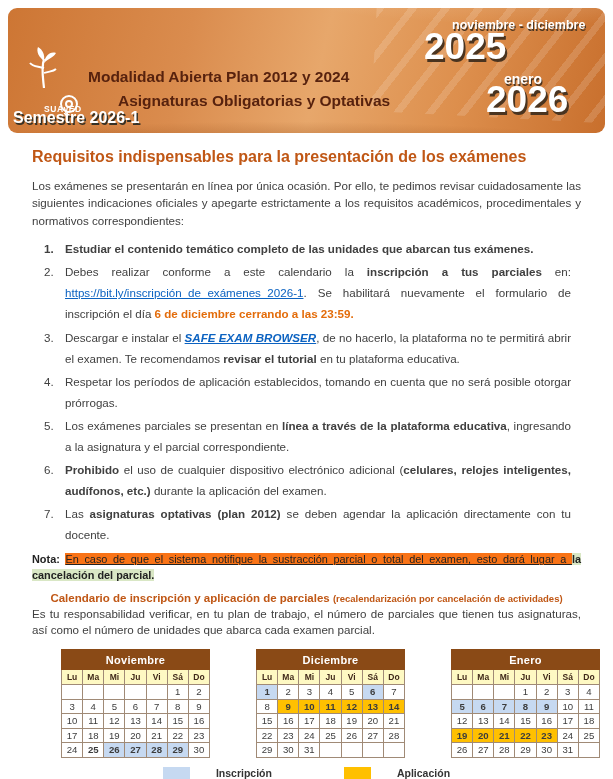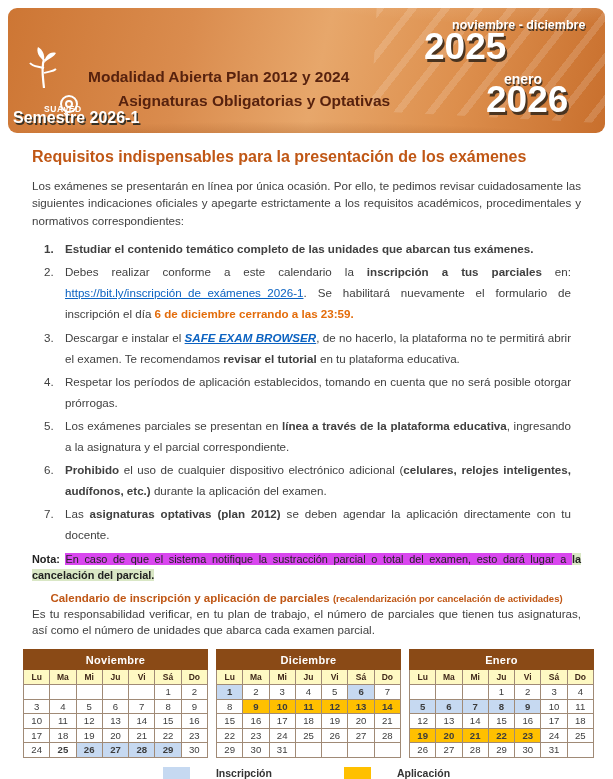--- a/index.html
+++ b/index.html
@@ -47,31 +47,31 @@
   .intro{margin:11px 0 0;font-size:11.6px;line-height:1.5;text-align:justify;color:#404040;}
   ol.req{list-style:none;counter-reset:req;margin:9px 10px 0;padding:0;font-size:11.6px;color:#404040;}
   ol.req li{counter-increment:req;position:relative;padding-left:23px;text-align:justify;
     line-height:1.82;margin-bottom:2px;}
   ol.req li::before{content:counter(req) ".";position:absolute;left:2px;}
   ol.req li.bm::before{font-weight:bold;}
   .r-b{font-weight:bold;}
   .r-ob{font-weight:bold;color:#e36c0a;}
   a.r-link{color:#0b62c1;text-decoration:underline;cursor:pointer;}
   a.r-linkbi{color:#0b62c1;font-weight:bold;font-style:italic;text-decoration:underline;cursor:pointer;}
-  .r-hl{background:#d946ef;}
+  .r-hl{background:#f97316;text-decoration:underline;}
   .r-hlb{background:#d9e7c5;font-weight:bold;}
   .nota{margin:7px 0 0;font-size:10.9px;line-height:1.38;text-align:justify;color:#222;}
 
   .cal-heading{margin:9px 0 0;text-align:center;font-weight:800;color:#c05715;font-size:11.5px;}
   .cal-heading .small{font-size:9.5px;}
   .cal-para{margin:2px 0 0;font-size:11.6px;line-height:1.45;text-align:justify;color:#404040;}
 
   
   .calwrap{display:flex;gap:8px;margin:10px 13px 0 23px;}
-  table.cal{border-collapse:collapse;width:185px;table-layout:fixed;}
+  table.cal{border-collapse:collapse;width:185px;table-layout:fixed;margin-left:38px;}
   table.cal th.t{background:#8a4a16;color:#fff;font-size:11px;font-weight:800;padding:3.5px 0;
     border:1px solid #8a4a16;letter-spacing:.3px;}
   table.cal th.d{font-size:8.5px;font-weight:bold;color:#40291a;padding:2px 0;border:1px solid #a08a76;background:#fef9c3;}
   table.cal td{height:13.5px;font-size:9.6px;text-align:center;border:1px solid #a08a76;color:#3c3c3c;padding:0;}
   td.c-b{font-weight:bold;}
   td.c-i{background:#c6d9f1;font-weight:bold;}
   td.c-a{background:#ffc000;font-weight:bold;}
   td.c-ir{background:#c6d9f1;font-weight:bold;color:#c00000;}
 
   

